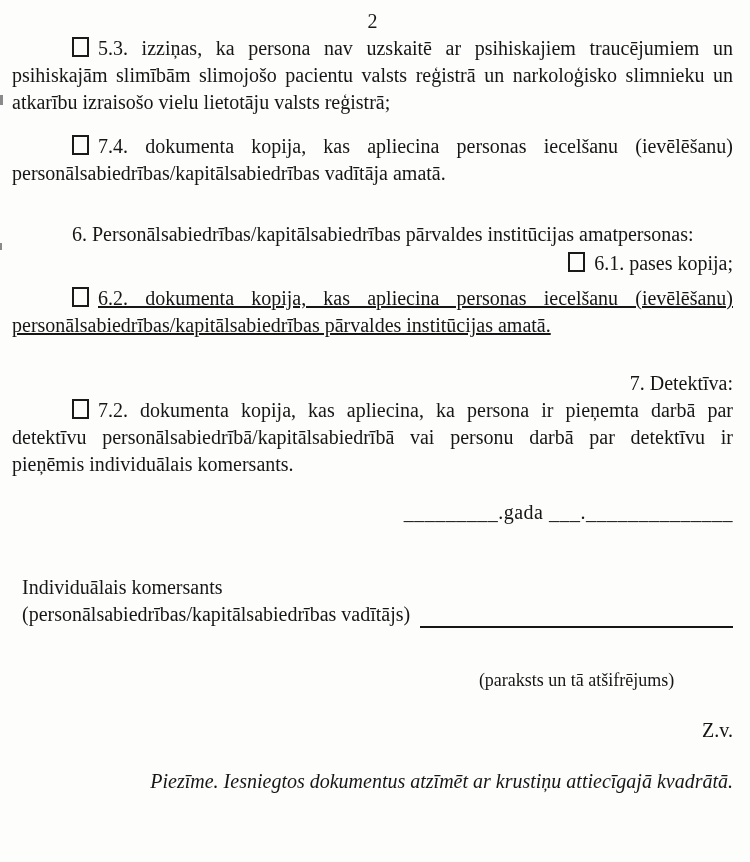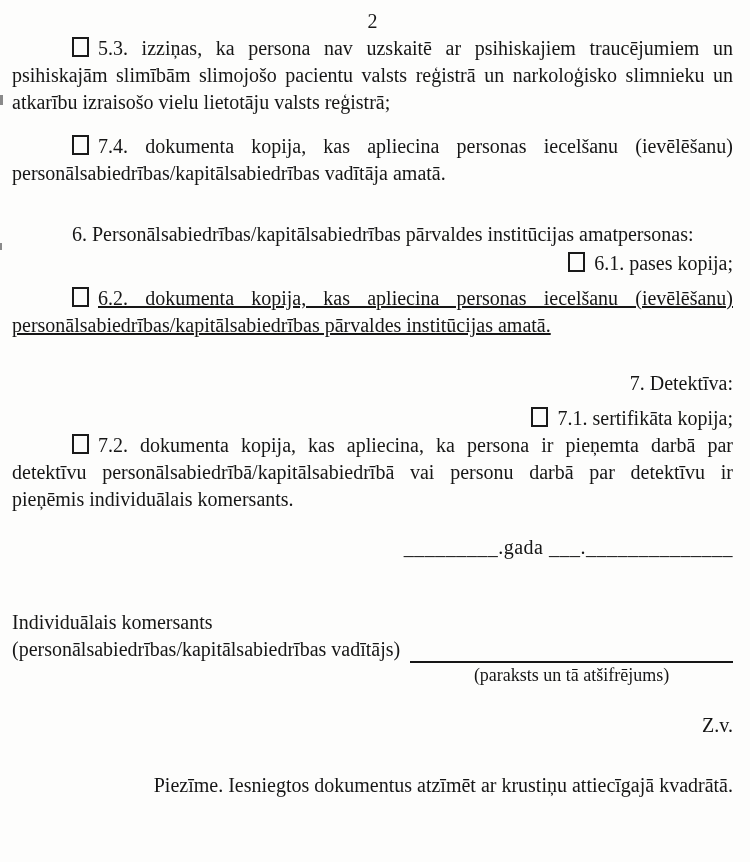--- a/index.html
+++ b/index.html
@@ -47,38 +47,39 @@
     margin-right: 9px;
     vertical-align: -2px;
     background: transparent;
   }
   .sig-row {
     margin-top: 48px;
     display: flex;
     align-items: flex-start;
   }
   .sig-left { flex: none; }
-  .sig-left div { white-space: nowrap; }
+  .sig-left div { white-space: nowrap; margin-left: 10px; }
   .sig-right {
     flex: 1;
     margin-left: 10px;
     display: flex;
     flex-direction: column;
+    gap: 40px;
   }
   .sig-line {
     height: 52px;
     border-bottom: 2px solid #161616;
   }
   .sig-caption {
     text-align: center;
     font-size: 18px;
     line-height: 25px;
   }
   .zv   { margin-top: 24px; }
-  .note { margin-top: 33px; }
+  .note { margin-top: 24px; font-style: italic; }
   
   .speck {
     position: absolute;
     background: #8a8a8a;
   }
   .speck-1 { left: 0; top: 95px;  width: 3px; height: 10px; }
   .speck-2 { left: 0; top: 243px; width: 2px; height: 7px;  }
 </style>
 </head>
 <body>
@@ -94,21 +95,20 @@
   <p class="p-54"><span class="checkbox"></span><span>7.4. dokumenta kopija, kas apliecina personas iecelšanu (ievēlēšanu) personālsabiedrības/kapitālsabiedrības vadītāja amatā.</span></p>
 
   <p class="h-6">6. Personālsabiedrības/kapitālsabiedrības pārvaldes institūcijas amat­personas:</p>
 
   <p class="p-61 no-justify"><span class="checkbox"></span><span>6.1. pases kopija;</span></p>
 
   <p class="p-62"><span class="checkbox"></span><span>6.2. dokumenta kopija, kas apliecina personas iecelšanu (ievēlēšanu) personālsabiedrības/kapitālsabiedrības pārvaldes institūcijas amatā.</span></p>
 
   <p class="h-7 no-justify">7. Detektīva:</p>
 
-  <p class="p-71 no-justify"><span class="checkbox"></span><span>7.1. sertifikāta kopija;</span></p>
 
   <p class="p-72"><span class="checkbox"></span><span>7.2. dokumenta kopija, kas apliecina, ka persona ir pieņemta darbā par detektīvu personālsabiedrībā/kapitālsabiedrībā vai personu darbā par detektīvu ir pieņēmis individuālais komersants.</span></p>
 
   <p class="date-line no-justify">_________.gada ___.______________</p>
 
   <div class="sig-row">
     <div class="sig-left">
       <div>Individuālais komersants</div>
       <div>(personālsabiedrības/kapitālsabiedrības vadītājs)</div>
     </div>

